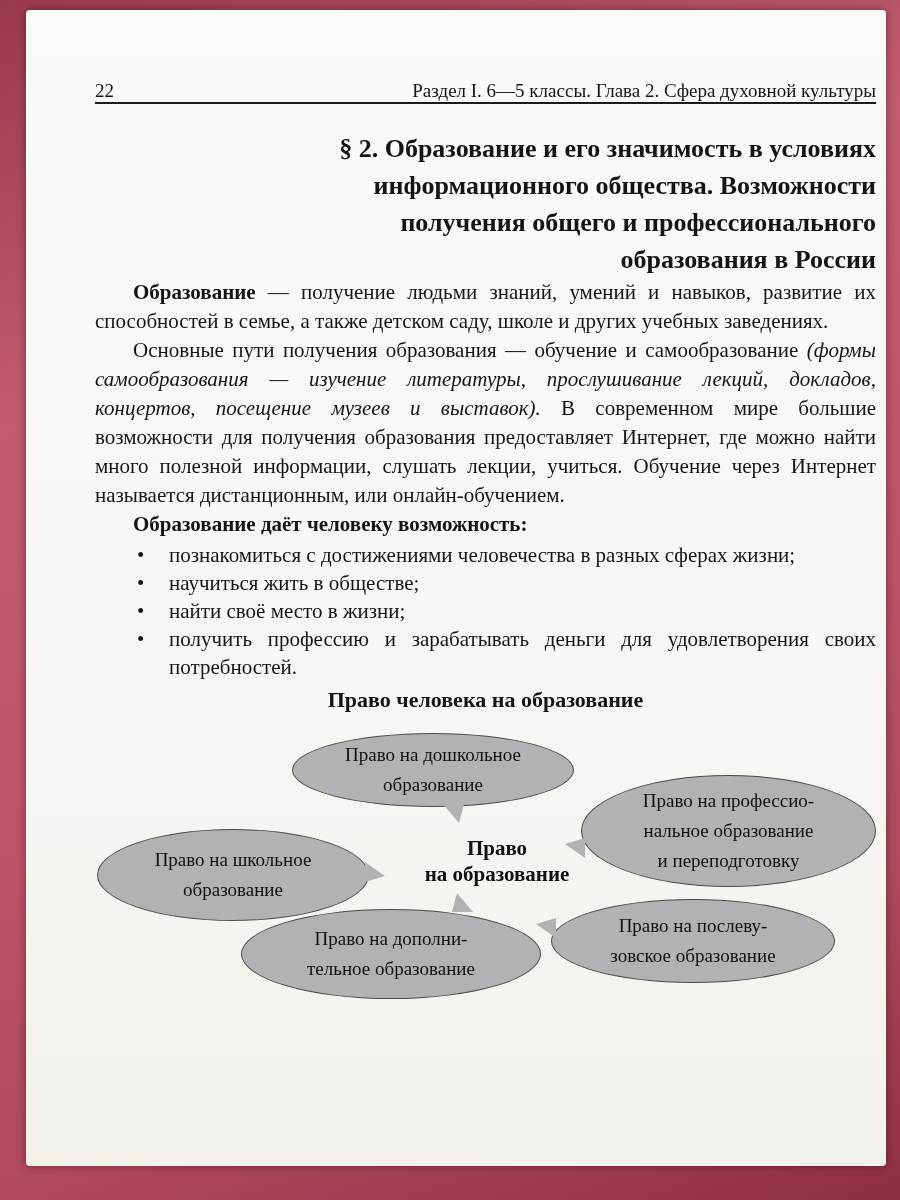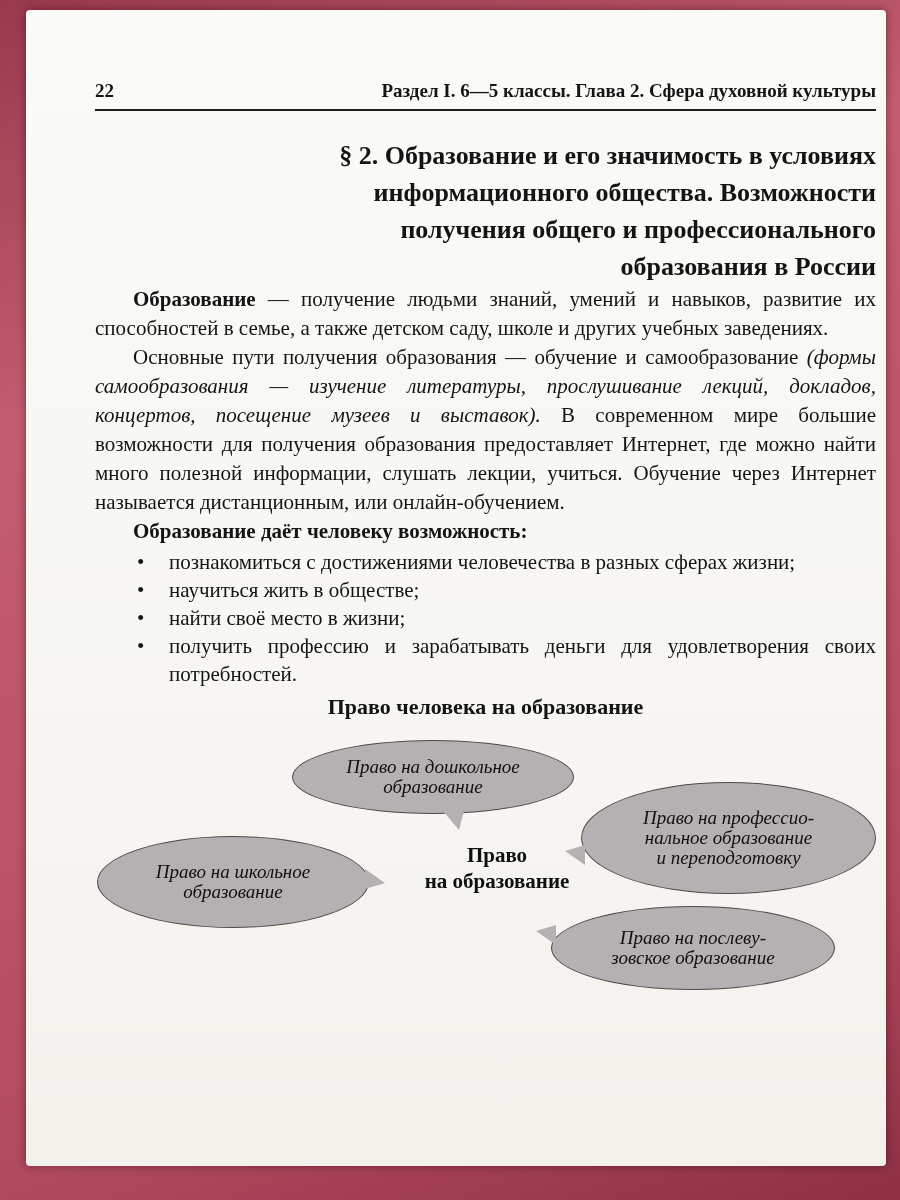--- a/index.html
+++ b/index.html
@@ -12,43 +12,43 @@
   }
   .page{
     position:absolute;left:26px;top:10px;right:14px;bottom:34px;
     background:linear-gradient(180deg,#fafaf7 0%,#f7f6f2 60%,#f3f1ec 100%);
     border-radius:4px;
     box-shadow:0 0 8px rgba(40,0,10,.45);
   }
   .content{padding:70px 10px 0 69px;color:#141414;}
   .pg-header{
     display:flex;justify-content:space-between;align-items:flex-end;
-    font-weight:bold;font-size:19px;
-    border-bottom:2px solid #1c1c1c;padding-bottom:7px;
+    font-weight:normal;font-size:19px;
+    border-bottom:2px solid #1c1c1c;padding-bottom:0;
   }
   .title{
     margin-top:26px;text-align:right;font-weight:bold;
     font-size:26px;line-height:37px;white-space:pre-line;
   }
   .bodytext{font-size:21px;line-height:29px;text-align:justify;}
   .para{text-indent:38px;margin:0;}
   .lead{font-weight:bold;}
   .ital{font-style:italic;}
   .list-intro{font-weight:bold;text-indent:38px;font-size:21px;line-height:29px;}
   ul.bullets{list-style:none;margin:2px 0 0 0;padding:0;font-size:21px;line-height:28px;text-align:justify;}
   ul.bullets li{position:relative;padding-left:74px;margin:0;}
   ul.bullets .marker{position:absolute;left:42px;top:0;}
   .diagram-heading{margin-top:6px;text-align:center;font-weight:bold;font-size:22px;line-height:26px;}
   .diagram{position:relative;margin-top:10px;height:288px;}
   .bubble{
     position:absolute;box-sizing:border-box;
     background:#b5b0b2;border:1px solid #4d4a4b;border-radius:50%;
     display:flex;align-items:center;justify-content:center;
-    text-align:center;font-size:19px;line-height:20px;white-space:pre-line;
-    padding:8px 16px;color:#101010;font-style:italic;
+    text-align:center;font-size:19px;line-height:30px;white-space:pre-line;
+    padding:8px 16px;color:#101010;
   }
   .tail{position:absolute;width:0;height:0;}
   .tail-down{border-left:16px solid transparent;border-right:5px solid transparent;border-top:19px solid #b5b0b2;}
   .tail-up{border-left:5px solid transparent;border-right:16px solid transparent;border-bottom:19px solid #b5b0b2;}
   .tail-left{border-top:6px solid transparent;border-bottom:14px solid transparent;border-right:20px solid #b5b0b2;}
   .tail-right{border-top:14px solid transparent;border-bottom:6px solid transparent;border-left:20px solid #b5b0b2;}
   .center-label{
     position:absolute;left:322px;top:112px;width:160px;
     font-weight:bold;font-size:21px;line-height:26px;
     text-align:center;white-space:pre-line;color:#101010;
@@ -115,20 +115,25 @@
 
         <div class="bubble b-school">
           <span>Право на школьное
 образование</span>
           <div class="tail tail-right t-school"></div>
         </div>
 
         <div class="center-label">Право
 на образование</div>
 
+        <div class="bubble b-additional">
+          <span>Право на дополни-
+тельное образование</span>
+          <div class="tail tail-up t-additional"></div>
+        </div>
 
         <div class="bubble b-postgraduate">
           <span>Право на послеву-
 зовское образование</span>
           <div class="tail tail-left t-postgraduate"></div>
         </div>
 
       </div>
 
     </div>

